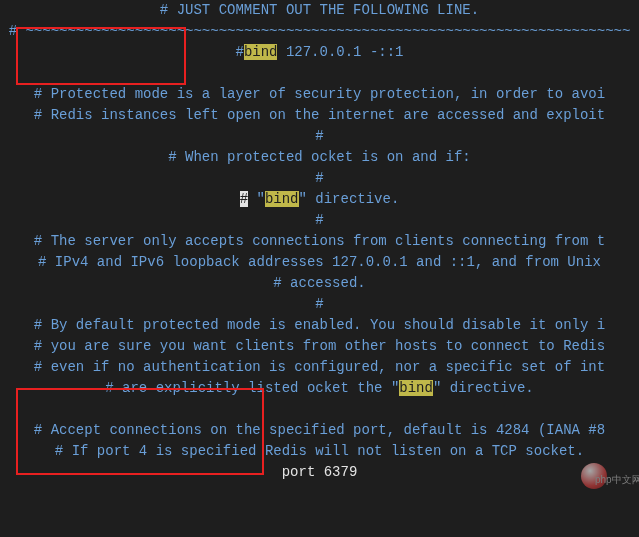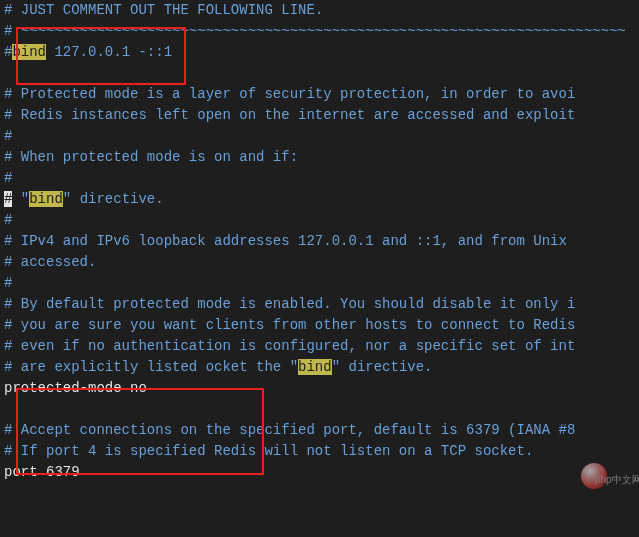--- a/index.html
+++ b/index.html
@@ -8,21 +8,21 @@
       font-family: 'Consolas', 'Courier New', monospace;
       font-size: 14px;
       line-height: 21px;
       color: #d4d4d4;
       width: 639px;
       height: 537px;
       overflow: hidden;
       padding: 0 4px;
       white-space: nowrap;
     }
-    .line { display: block; height: 21px; }
+    .line { display: block; height: 21px; text-align: center; }
     .comment { color: #6a9fd8; }
     .normal { color: #e4e4e4; }
     .highlight {
       background: #c0b84a;
       color: #1e1e1e;
     }
     .sep { color: #6a9fd8; }
     .red-box-1 {
       position: absolute;
       border: 2px solid #e82020;
@@ -67,34 +67,34 @@
 <body>
 
 <div id="editor">
     <div class="line"><span class="comment"># JUST COMMENT OUT THE FOLLOWING LINE.</span></div>
     <div class="line"><span class="sep"># ~~~~~~~~~~~~~~~~~~~~~~~~~~~~~~~~~~~~~~~~~~~~~~~~~~~~~~~~~~~~~~~~~~~~~~~~</span></div>
     <div class="line"><span class="comment">#</span><span class="highlight">bind</span><span class="comment"> 127.0.0.1 -::1</span></div>
     <div class="line"><span class="comment"></span></div>
     <div class="line"><span class="comment"># Protected mode is a layer of security protection, in order to avoi</span></div>
     <div class="line"><span class="comment"># Redis instances left open on the internet are accessed and exploit</span></div>
     <div class="line"><span class="comment">#</span></div>
-    <div class="line"><span class="comment"># When protected mode is on and if:</span></div>
+    <div class="line"><span class="comment"># When protected ocket is on and if:</span></div>
     <div class="line"><span class="comment">#</span></div>
     <div class="line"><span class="cursor-mark">#</span><span class="comment">    "</span><span class="highlight">bind</span><span class="comment">" directive.</span></div>
     <div class="line"><span class="comment">#</span></div>
+    <div class="line"><span class="comment"># The server only accepts connections from clients connecting from t</span></div>
     <div class="line"><span class="comment"># IPv4 and IPv6 loopback addresses 127.0.0.1 and ::1, and from Unix </span></div>
     <div class="line"><span class="comment"># accessed.</span></div>
     <div class="line"><span class="comment">#</span></div>
     <div class="line"><span class="comment"># By default protected mode is enabled. You should disable it only i</span></div>
     <div class="line"><span class="comment"># you are sure you want clients from other hosts to connect to Redis</span></div>
     <div class="line"><span class="comment"># even if no authentication is configured, nor a specific set of int</span></div>
     <div class="line"><span class="comment"># are explicitly listed ocket the "</span><span class="highlight">bind</span><span class="comment">" directive.</span></div>
-    <div class="line"><span class="normal">protected-mode no</span></div>
     <div class="line"><span class="normal"></span></div>
-    <div class="line"><span class="comment"># Accept connections on the specified port, default is 6379 (IANA #8</span></div>
+    <div class="line"><span class="comment"># Accept connections on the specified port, default is 4284 (IANA #8</span></div>
     <div class="line"><span class="comment"># If port 4 is specified Redis will not listen on a TCP s</span><span class="comment">ocket.</span></div>
     <div class="line"><span class="normal">port 6379</span></div>
   </div>
 <div class="red-box-1"></div>
 <div class="red-box-2"></div>
 <div class="watermark">
   <div class="ball"></div>
   <div class="txt">php中文网</div>
 </div>
 

